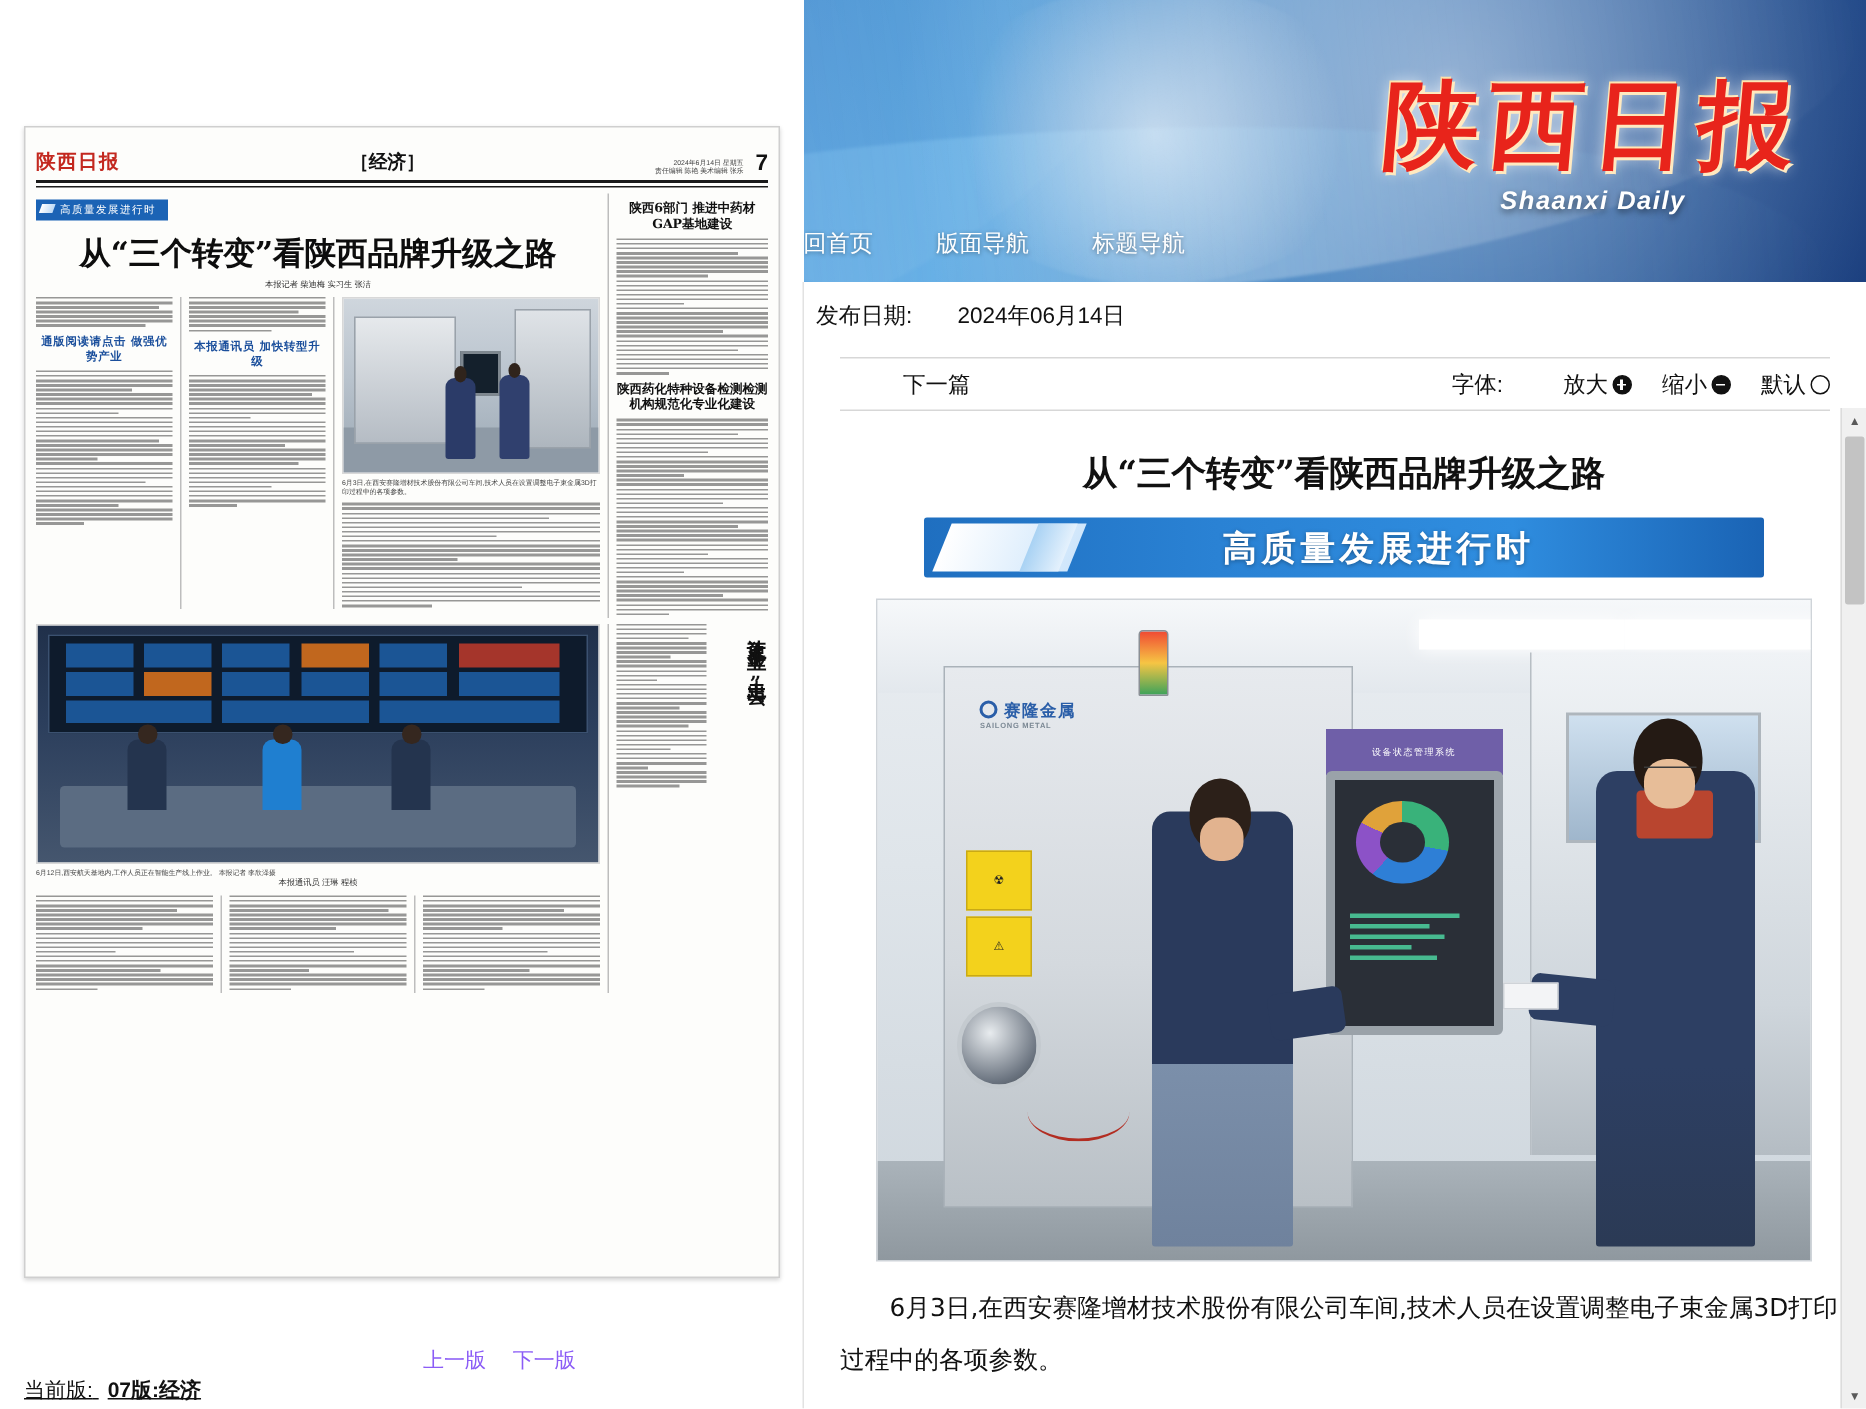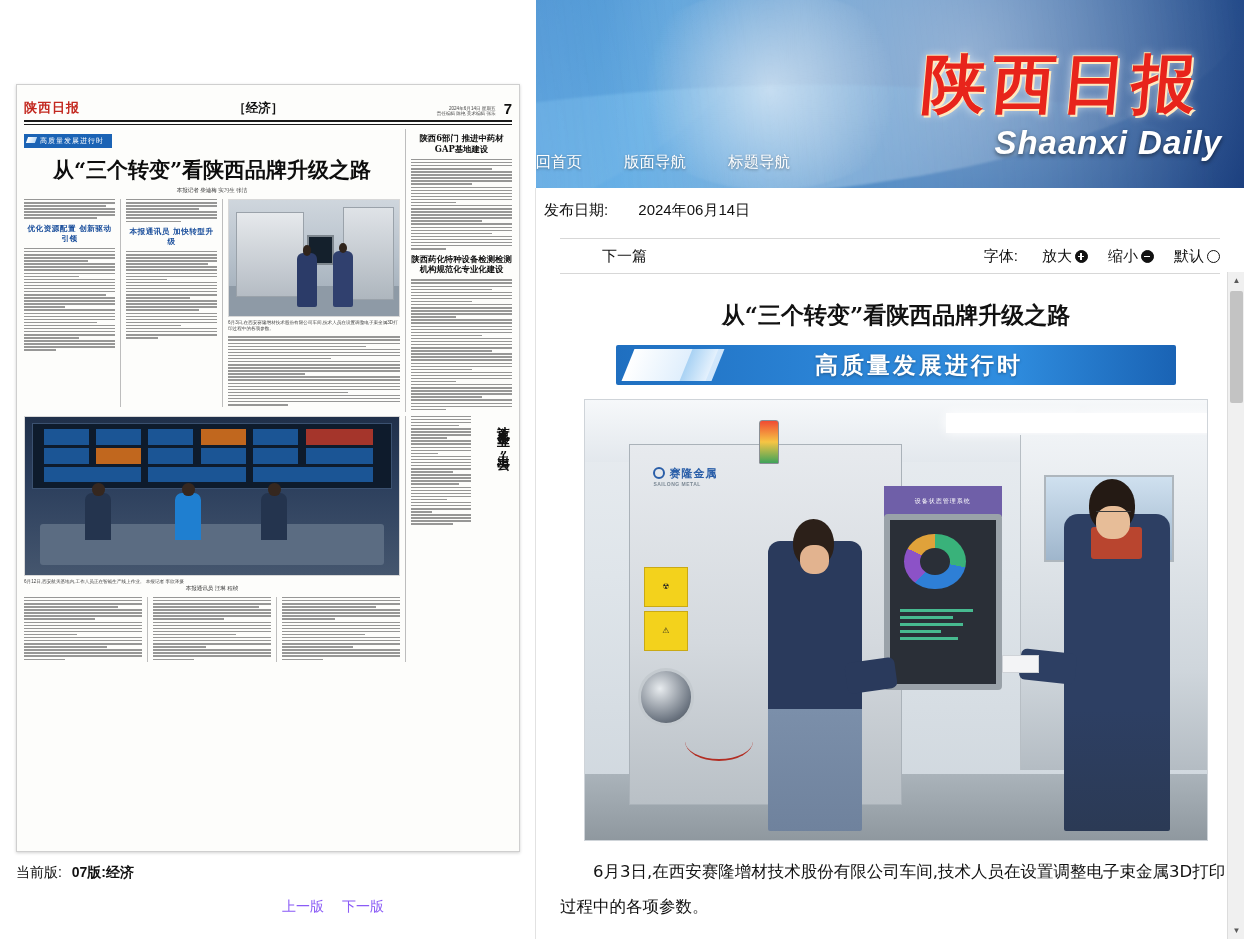--- a/index.html
+++ b/index.html
@@ -50,22 +50,22 @@
     color: #e8241b;
     font-family: "DejaVu Serif", "Liberation Serif", serif;
     text-shadow: 2px 2px 0 #ffe9c0, 0 0 10px rgba(255,255,255,.75),
                  -1px -1px 0 #ffdd9a;
     line-height: 1;
     white-space: nowrap;
     transform: skewX(-5deg);
   }
   .logo-en {
     margin-top: 8px;
-    font-size: 33px; font-style: italic; font-weight: bold; color: #ffffff;
-    letter-spacing: 1px; text-shadow: 0 2px 4px rgba(0,0,0,.5); text-align: right;
+    font-size: 17px; font-style: italic; font-weight: bold; color: #ffffff;
+    letter-spacing: 1px; text-shadow: 0 2px 4px rgba(0,0,0,.5);
   }
 
   .nav {
     position: absolute; left: 520px; top: 152px; display: flex; gap: 42px;
   }
   .nav a {
     color: #ffffff; font-size: 15.5px; text-decoration: none; white-space: nowrap;
     font-family: "DejaVu Sans", "Liberation Sans", sans-serif;
     text-shadow: 0 1px 3px rgba(0,0,0,.4);
     cursor: pointer;
@@ -152,42 +152,42 @@
   .ph-b .per { position:absolute; bottom:22%; width:7%; height:30%; background:#24344e; border-radius:7px 7px 0 0; }
   .ph-b .head { position:absolute; bottom:50%; width:3.4%; height:8%; background:#35271f; border-radius:50%; }
 
   .paper-bottom-links {
     position: absolute; left: 16px; top: 862px; width: 504px;
     font-size: 14px; color: #d0021b; font-weight: bold;
   }
   .paper-bottom-links .lnk { color: #d0021b; text-decoration: none; cursor: pointer; }
   .paper-bottom-links .lnk + .lnk { margin-left: 26px; }
   .paper-currentver {
-    position: absolute; left: 16px; top: 864px; font-size: 14px; color: #111;
+    position: absolute; left: 16px; top: 918px; font-size: 14px; color: #111; text-decoration: underline;
   }
   .paper-prevnext { position: absolute; left: 282px; top: 898px; font-size: 14px; color: #111; }
   .paper-prevnext a { color: #8b5cf6; text-decoration: none; cursor: pointer; }
   .paper-prevnext a + a { margin-left: 14px; }
 
   
   .right-pane {
     position: absolute; left: 536px; top: 188px; width: 708px; height: 751px;
     background: #ffffff;
   }
   .pubdate { position: absolute; left: 8px; top: 13px; font-size: 15px; color: #111; }
   .pubdate .val { margin-left: 26px; }
 
   .toolbar {
     position: absolute; left: 24px; top: 50px; width: 660px; height: 36px;
     border: 1px solid #d7d7d7; border-left: none; border-right: none;
     display: flex; align-items: center;
   }
   .toolbar .nextlink { margin-left: 42px; font-size: 15px; color: #111; text-decoration: none; cursor: pointer; }
   .font-ctrl { margin-left: auto; display: flex; align-items: center; gap: 20px; font-size: 15px; color: #111; }
-  .font-ctrl .lbl { margin-right: 4px; }
+  .font-ctrl .lbl { margin-right: 20px; }
   .fbtn { display: inline-flex; align-items: center; gap: 3px; cursor: pointer; }
   .circ {
     display: inline-block; width: 13px; height: 13px; border-radius: 50%;
     border: 1.5px solid #111; position: relative;
   }
   .circ.fill { background: #111; }
   .circ.fill:before, .circ.fill:after {
     content: ""; position: absolute; background: #fff;
   }
   .circ.fill:before { left: 2.2px; top: 5.1px; width: 6.2px; height: 1.6px; }
@@ -422,21 +422,21 @@
 
           <div class="cols">
             <div class="col tlines">
               <div class="tline"></div>
                 <div class="tline"></div>
                 <div class="tline s90"></div>
               <div class="tline"></div>
                 <div class="tline"></div>
                 <div class="tline"></div>
               <div class="tline s80"></div>
-              <div class="subhead">优化资源配置 创新驱动引领</div>
+              <div class="subhead">通版阅读请点击 做强优势产业</div>
               <div class="tline"></div>
                 <div class="tline"></div>
                 <div class="tline"></div>
               <div class="tline"></div>
                 <div class="tline s70"></div>
               <div class="tline"></div>
                 <div class="tline"></div>
                 <div class="tline"></div>
               <div class="tline"></div>
                 <div class="tline s60"></div>

